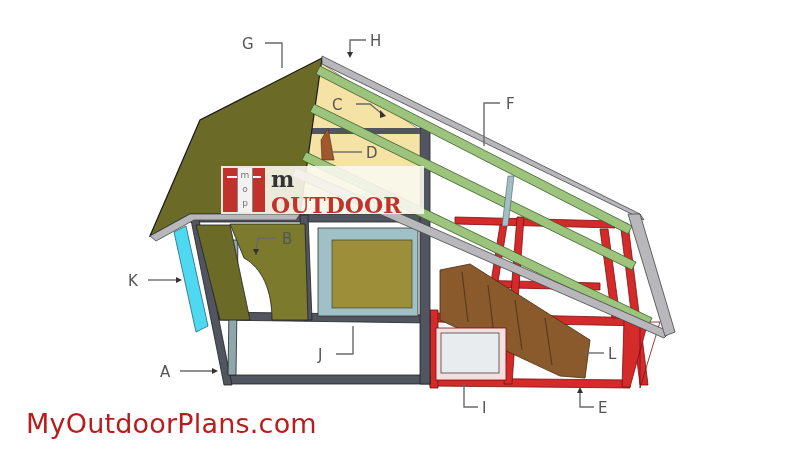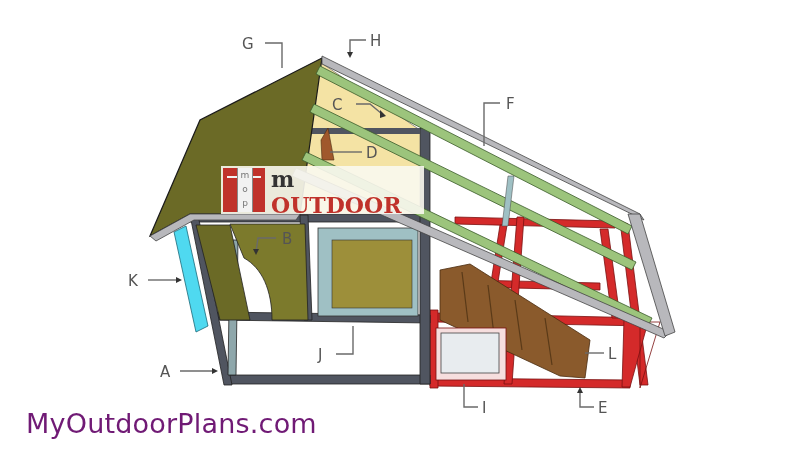--- a/index.html
+++ b/index.html
@@ -1,20 +1,20 @@
 <!DOCTYPE html>
 <html><head>
 <meta charset="utf-8">
 <style>
   html,body{margin:0;padding:0;background:#ffffff;}
   body{width:800px;height:453px;overflow:hidden;position:relative;font-family:"DejaVu Sans",sans-serif;}
   #canvas{position:absolute;left:0;top:0;width:800px;height:453px;}
   .lbl{font-family:"DejaVu Sans",sans-serif;font-size:15px;fill:#555555;}
   .lead{stroke:#6a6a6a;stroke-width:1.4;fill:none;}
-  .footer{position:absolute;left:26px;top:408px;font-family:"DejaVu Sans",sans-serif;font-size:27px;color:#701a75;letter-spacing:0.2px;}
+  .footer{position:absolute;left:26px;top:408px;font-family:"DejaVu Sans",sans-serif;font-size:27px;color:#b91c1c;letter-spacing:0.2px;}
   .wm-box{position:absolute;left:221px;top:166px;width:203px;height:48px;background:rgba(250,248,240,0.9);}
   .wm-logo{position:absolute;left:2px;top:2px;width:42px;height:44px;background:#c0322b;}
   .wm-logo .col{position:absolute;left:14px;top:0;width:14px;height:44px;background:#f2f2f2;border-left:1px solid #888;border-right:1px solid #888;}
   .wm-logo .col span{display:block;text-align:center;font-size:9px;color:#777;line-height:14px;}
   .wm-logo .bar{position:absolute;top:8px;left:4px;width:34px;height:2px;background:#f2f2f2;}
   .wm-t1{position:absolute;left:50px;top:0px;font-family:"DejaVu Serif",serif;font-weight:bold;font-size:22px;color:#333;}
   .wm-t1 .red{color:#c0322b;margin-top:31px;}
   .wm-t2{position:absolute;left:50px;top:22px;font-family:"DejaVu Serif",serif;font-weight:bold;font-size:20px;color:#555;}
 </style>
 </head>

